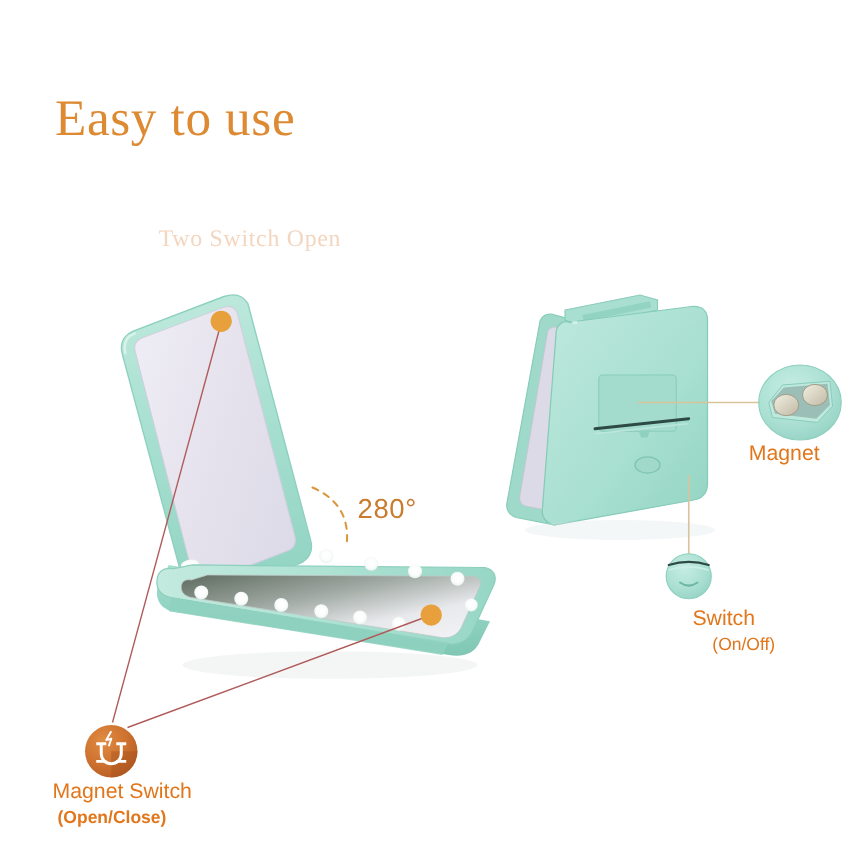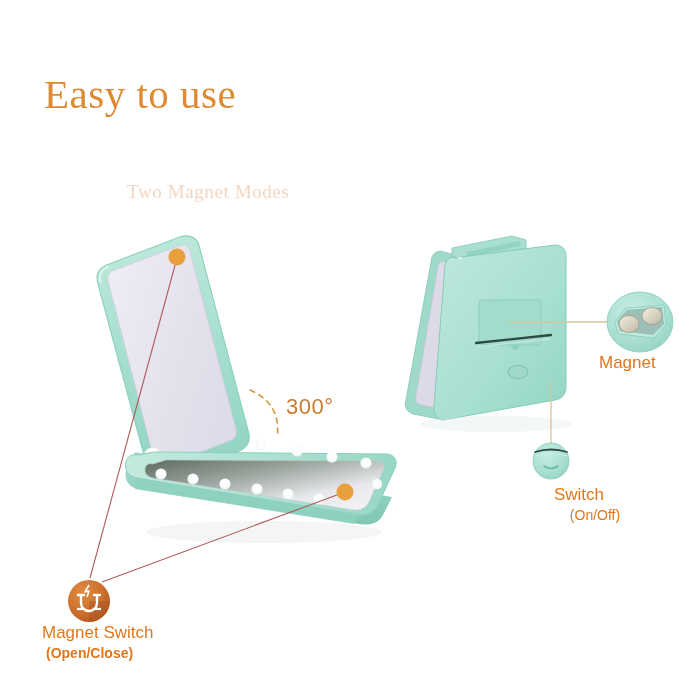--- a/index.html
+++ b/index.html
@@ -100,21 +100,21 @@
     font-family: "Liberation Sans", sans-serif;
     letter-spacing: 0.5px;
   }
 </style>
 </head>
 <body>
 
 <div id="page">
 
   <div id="title">Easy to use</div>
-  <div id="subtitle">Two Magnet Modes</div>
+  <div id="subtitle">Two Switch Open</div>
 
   <svg id="stage" viewBox="0 0 679 679">
     <defs>
       <linearGradient id="gMirrorTop" x1="0" y1="0" x2="1" y2="1">
         <stop offset="0%" stop-color="#EFEDF5"></stop>
         <stop offset="55%" stop-color="#E4E1EC"></stop>
         <stop offset="100%" stop-color="#DCDAE8"></stop>
       </linearGradient>
       <linearGradient id="gMirrorBottom" x1="0" y1="0" x2="1" y2="1">
         <stop offset="0%" stop-color="#5E6B5F"></stop>
@@ -356,21 +356,21 @@
         <line x1="63" y1="595" x2="71" y2="595" stroke="#FFFFFF" stroke-width="2.4"></line>
         <line x1="79" y1="595" x2="87" y2="595" stroke="#FFFFFF" stroke-width="2.4"></line>
         <line x1="63" y1="609" x2="71" y2="609" stroke="#FFFFFF" stroke-width="2.2"></line>
         <line x1="79" y1="609" x2="87" y2="609" stroke="#FFFFFF" stroke-width="2.2"></line>
         <path d="M75,585 L71,592 L75,591 L73,597" fill="none" stroke="#FFFFFF" stroke-width="1.6" stroke-linejoin="round"></path>
       </g>
     </g>
 
   </svg>
 
-  <div class="deg-label">300°</div>
+  <div class="deg-label">280°</div>
 
   <div id="magnet-block">
     <div class="callout-label callout-main" style="position:relative;left:0;top:0;">Magnet Switch</div>
     <div class="callout-label callout-sub" style="position:relative;left:4px;top:2px;font-weight:bold;">(Open/Close)</div>
   </div>
 
   <div id="switch-block">
     <div class="callout-label callout-main" style="position:relative;left:0;top:0;display:block;">Switch</div>
     <div class="callout-label callout-sub" style="position:relative;left:16px;top:2px;display:block;">(On/Off)</div>
   </div>

